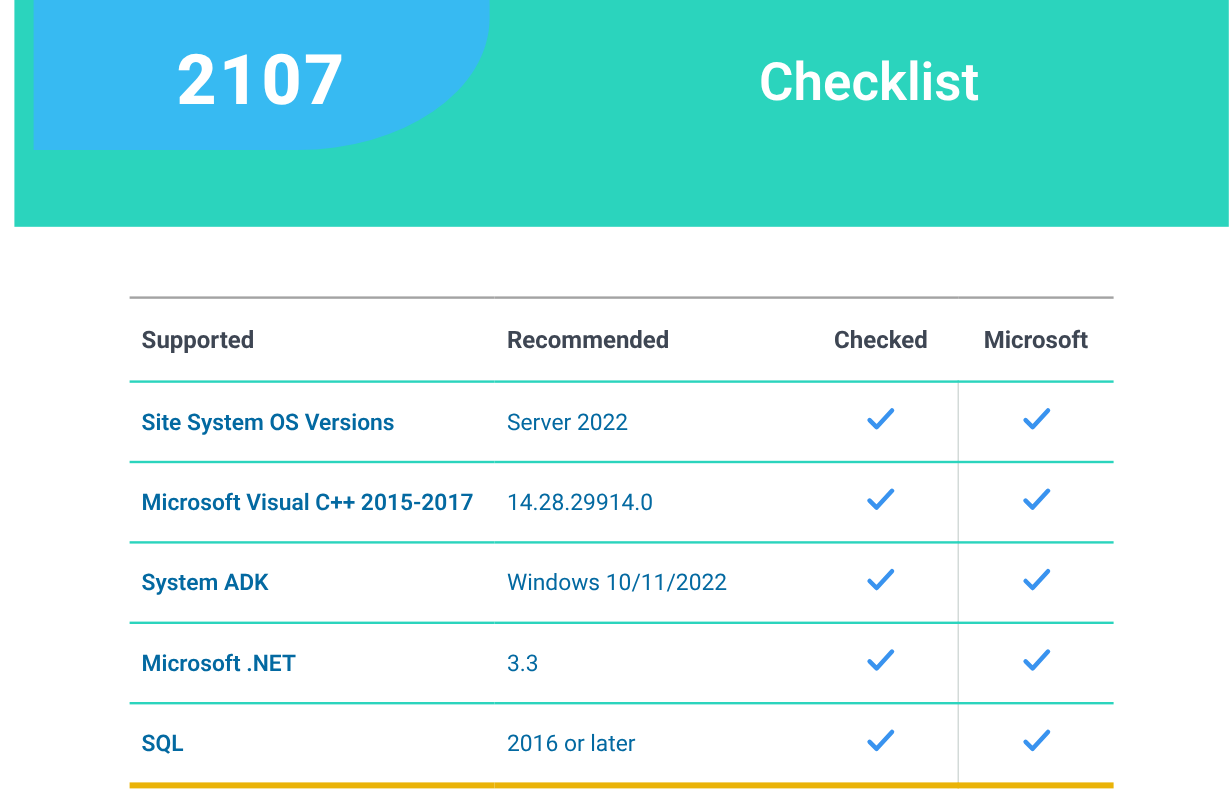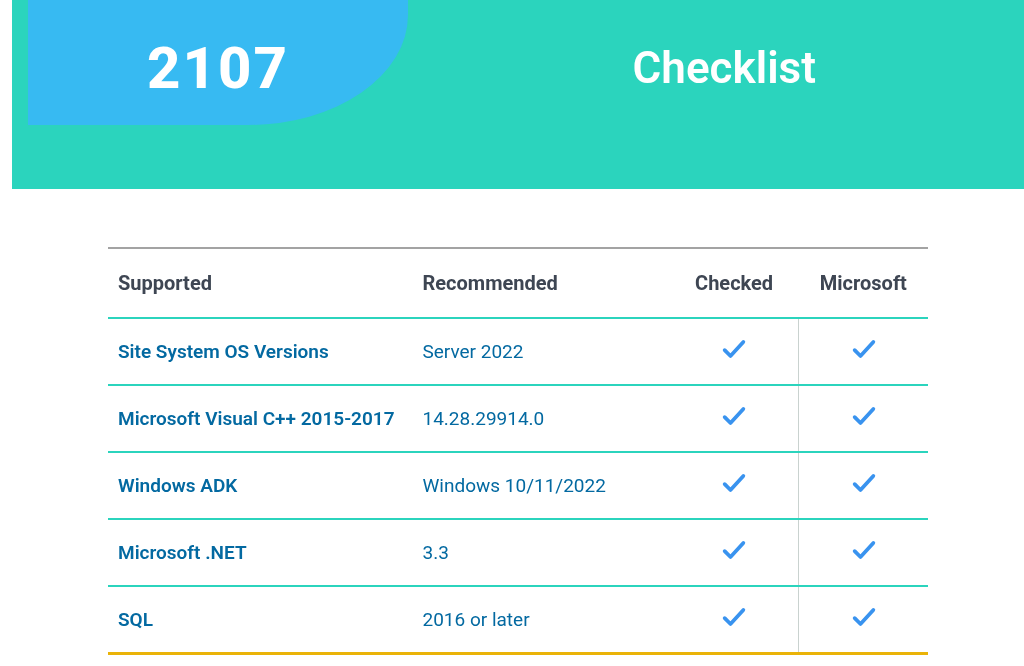--- a/index.html
+++ b/index.html
@@ -74,21 +74,21 @@
     }
     table.checklist th.col-checked,
     table.checklist th.col-installed {
       text-align: center;
     }
 
     table.checklist tbody tr {
       border-top: 2px solid #2bd4bd;
     }
     table.checklist tbody tr:last-child {
-      border-bottom: 3px solid #eab308;
+      border-bottom: 5px solid #eab308;
     }
 
     table.checklist td {
       padding: 16px 10px;
       font-size: 19px;
       color: #0369a1;
       vertical-align: middle;
     }
 
     td.col-supported {
@@ -155,21 +155,21 @@
           <td class="col-supported">Microsoft Visual C++ 2015-2017</td>
           <td class="col-recommended">14.28.29914.0</td>
           <td class="col-checked"><span class="checkmark-icon"><svg viewBox="0 0 24 24" fill="none" stroke="#3993ef" stroke-width="3.2" stroke-linecap="round" stroke-linejoin="round">
                 <polyline points="4 13 9 18 20 6"></polyline>
               </svg></span></td>
           <td class="col-installed"><span class="checkmark-icon"><svg viewBox="0 0 24 24" fill="none" stroke="#3993ef" stroke-width="3.2" stroke-linecap="round" stroke-linejoin="round">
                 <polyline points="4 13 9 18 20 6"></polyline>
               </svg></span></td>
         </tr>
         <tr>
-          <td class="col-supported">Windows ADK</td>
+          <td class="col-supported">System ADK</td>
           <td class="col-recommended">Windows 10/11/2022</td>
           <td class="col-checked"><span class="checkmark-icon"><svg viewBox="0 0 24 24" fill="none" stroke="#3993ef" stroke-width="3.2" stroke-linecap="round" stroke-linejoin="round">
                 <polyline points="4 13 9 18 20 6"></polyline>
               </svg></span></td>
           <td class="col-installed"><span class="checkmark-icon"><svg viewBox="0 0 24 24" fill="none" stroke="#3993ef" stroke-width="3.2" stroke-linecap="round" stroke-linejoin="round">
                 <polyline points="4 13 9 18 20 6"></polyline>
               </svg></span></td>
         </tr>
         <tr>
           <td class="col-supported">Microsoft .NET</td>

